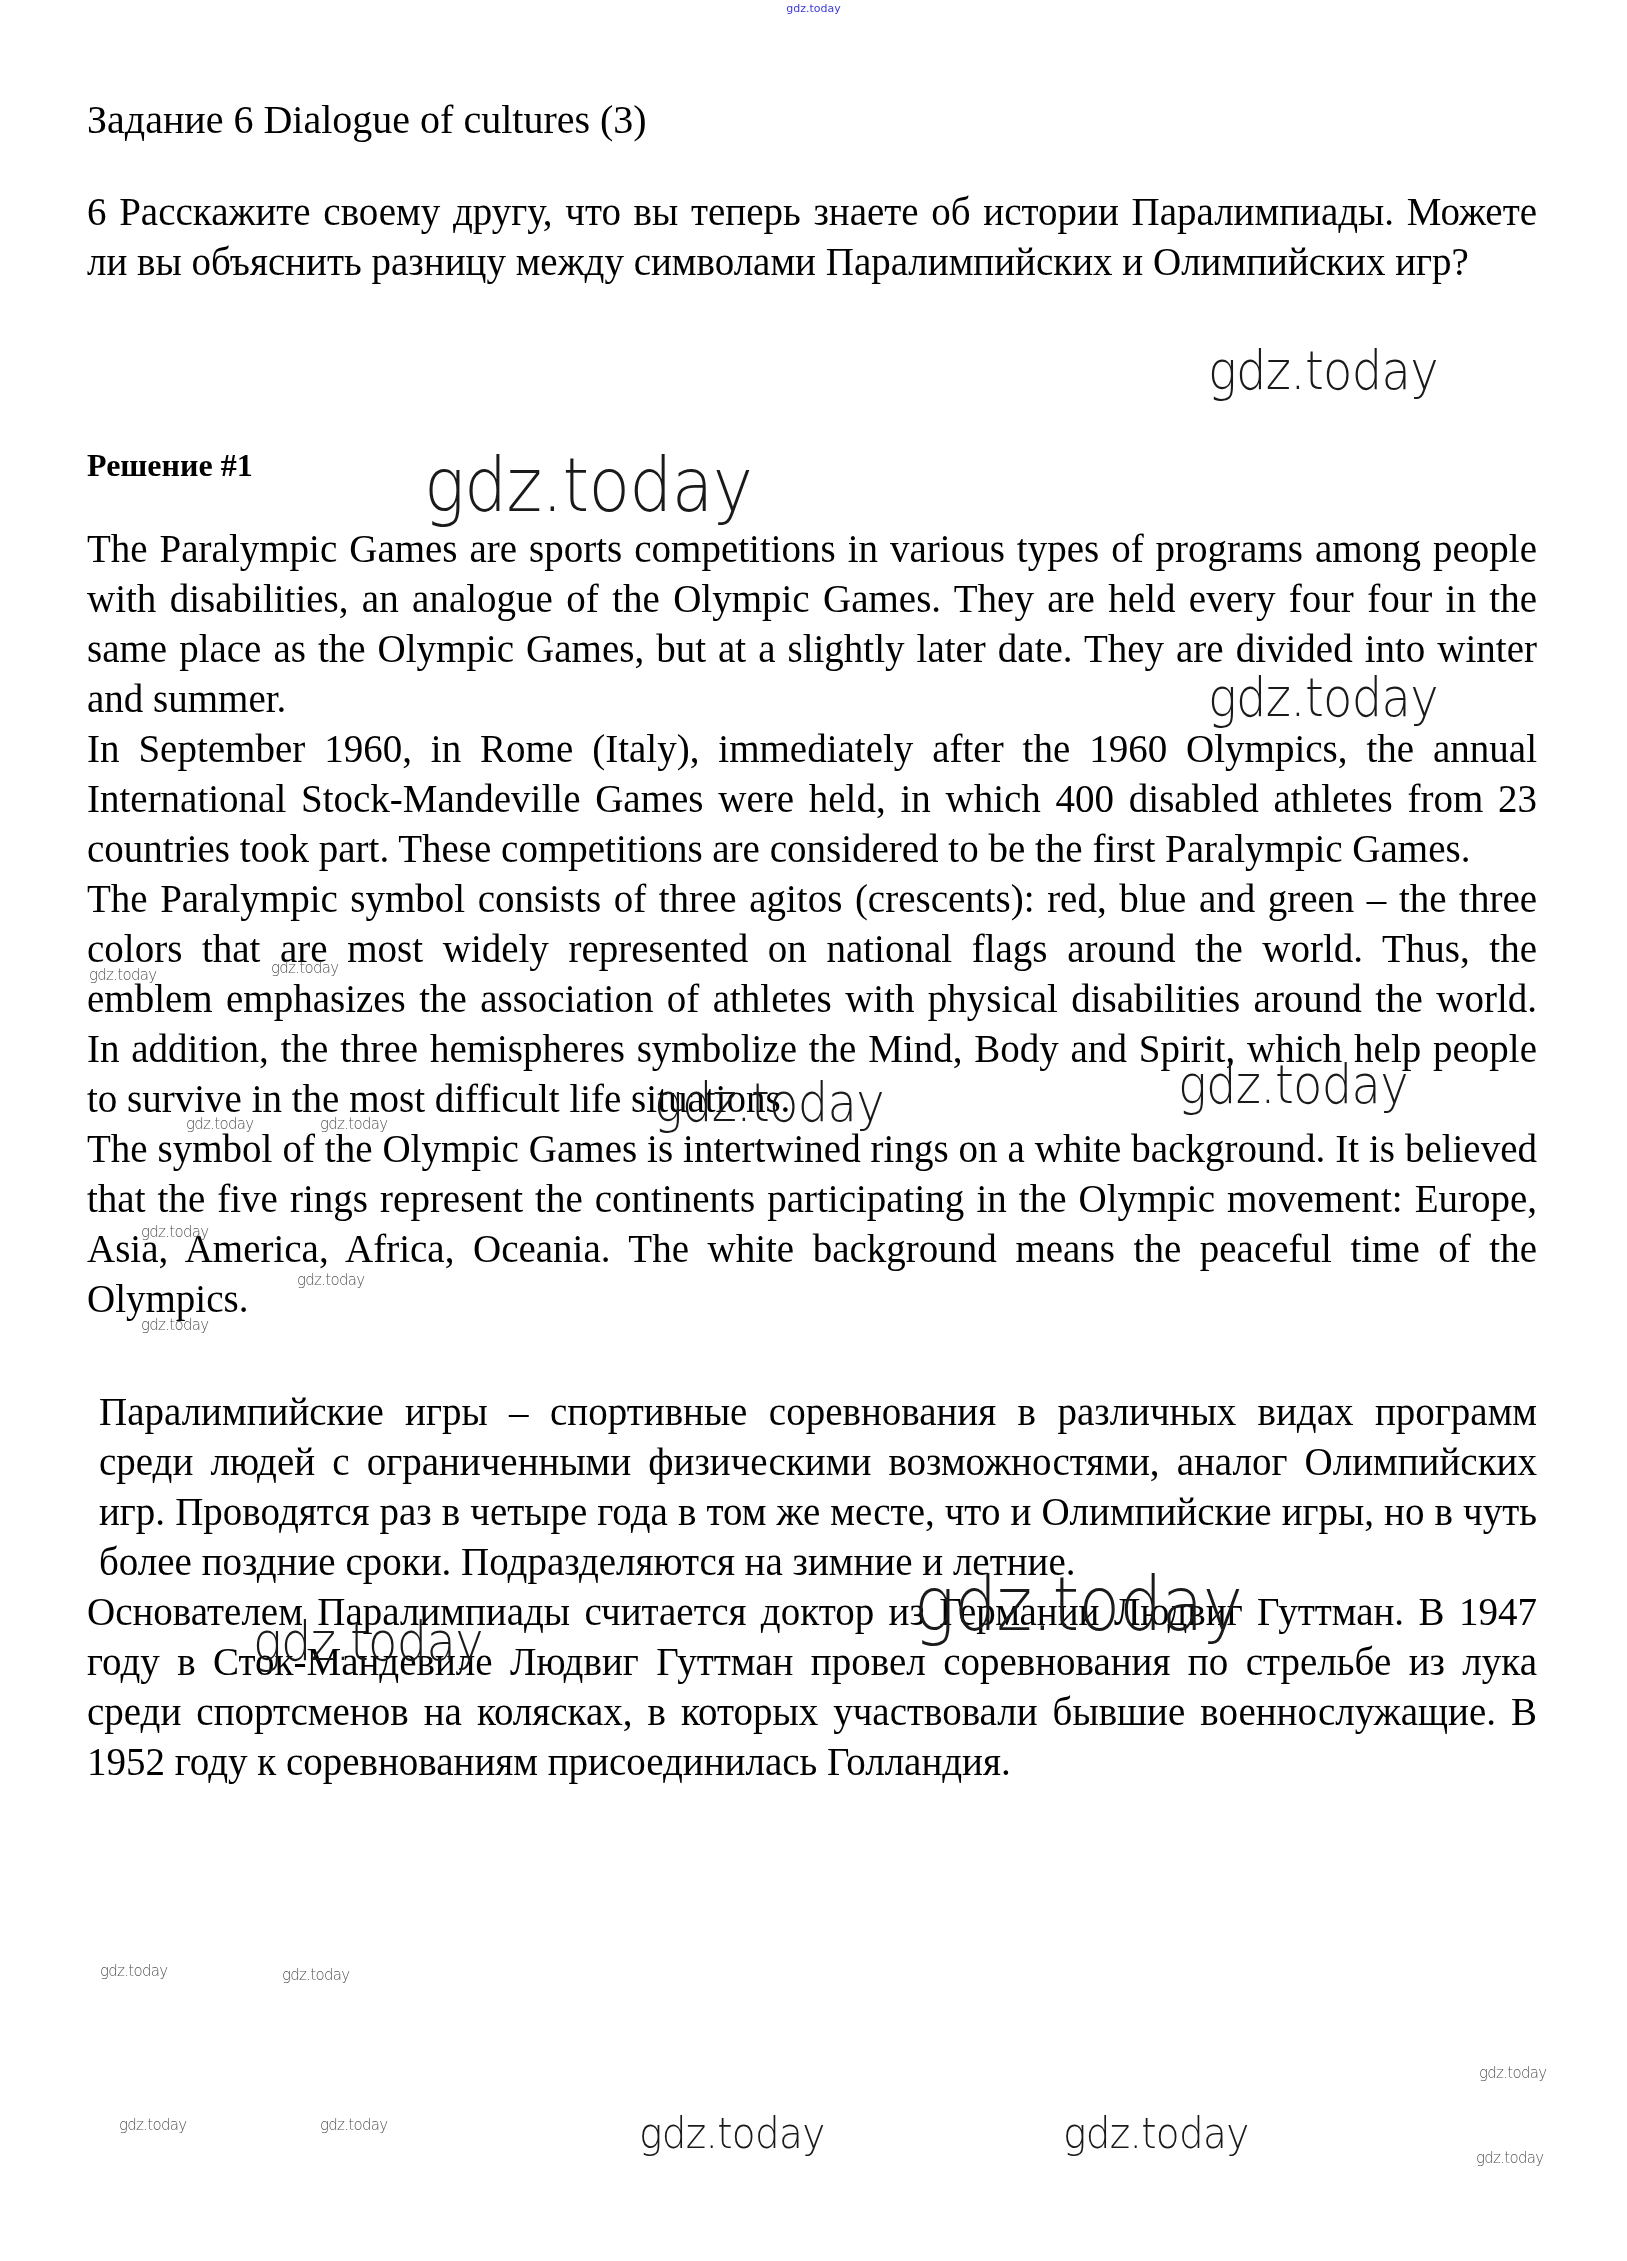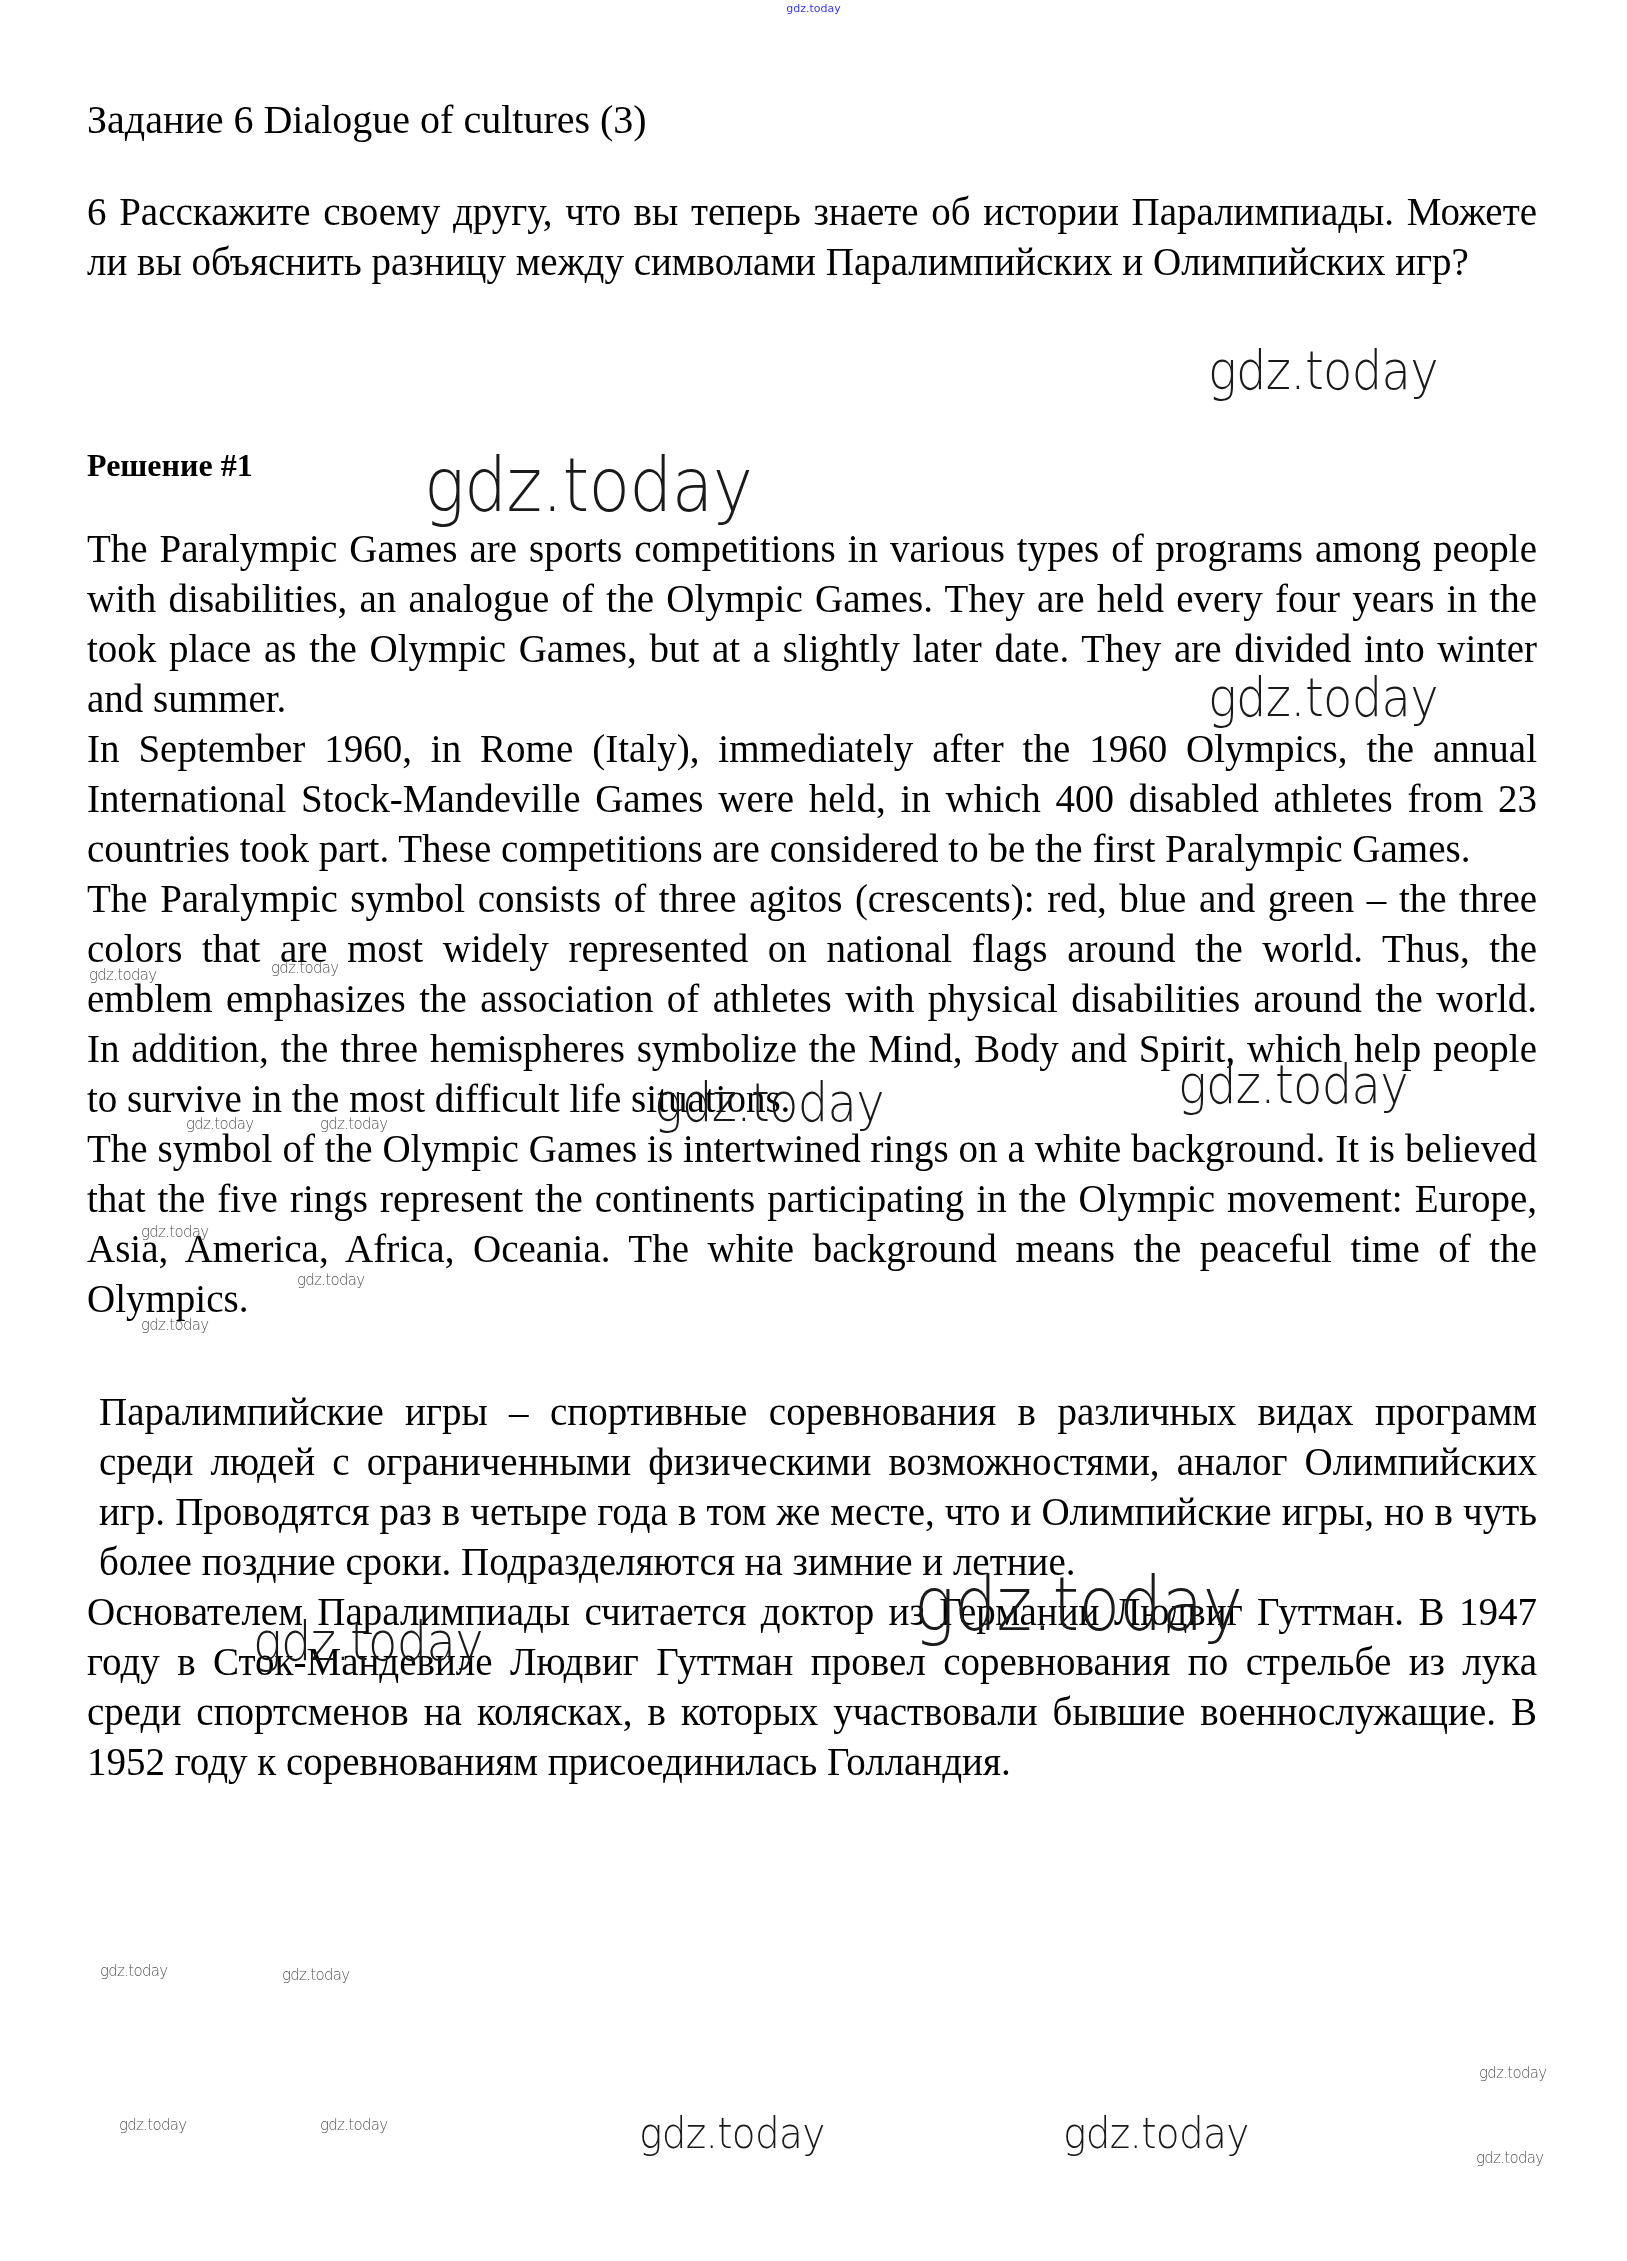--- a/index.html
+++ b/index.html
@@ -86,21 +86,21 @@
 <body>
 
 <div class="top-mark">gdz.today</div>
 
 <div class="page">
   <h1 class="title">Задание 6 Dialogue of cultures (3)</h1>
   <p class="task">6 Расскажите своему другу, что вы теперь знаете об истории Паралимпиады. Можете ли вы объяснить разницу между символами Паралимпийских и Олимпийских игр?</p>
   <h2 class="solution-heading">Решение #1</h2>
 
   <div class="answer">
-    <p>The Paralympic Games are sports competitions in various types of programs among people with disabilities, an analogue of the Olympic Games. They are held every four years in the took place as the Olympic Games, but at a slightly later date. They are divided into winter and summer.</p>
+    <p>The Paralympic Games are sports competitions in various types of programs among people with disabilities, an analogue of the Olympic Games. They are held every four four in the same place as the Olympic Games, but at a slightly later date. They are divided into winter and summer.</p>
     <p>In September 1960, in Rome (Italy), immediately after the 1960 Olympics, the annual International Stock-Mandeville Games were held, in which 400 disabled athletes from 23 countries took part. These competitions are considered to be the first Paralympic Games.</p>
     <p>The Paralympic symbol consists of three agitos (crescents): red, blue and green – the three colors that are most widely represented on national flags around the world. Thus, the emblem emphasizes the association of athletes with physical disabilities around the world. In addition, the three hemispheres symbolize the Mind, Body and Spirit, which help people to survive in the most difficult life situations.</p>
     <p>The symbol of the Olympic Games is intertwined rings on a white background. It is believed that the five rings represent the continents participating in the Olympic movement: Europe, Asia, America, Africa, Oceania. The white background means the peaceful time of the Olympics.</p>
     <p class="ru-first">Паралимпийские игры – спортивные соревнования в различных видах программ среди людей с ограниченными физическими возможностями, аналог Олимпийских игр. Проводятся раз в четыре года в том же месте, что и Олимпийские игры, но в чуть более поздние сроки. Подразделяются на зимние и летние.</p>
     <p>Основателем Паралимпиады считается доктор из Германии Людвиг Гуттман. В 1947 году в Сток-Мандевиле Людвиг Гуттман провел соревнования по стрельбе из лука среди спортсменов на колясках, в которых участвовали бывшие военнослужащие. В 1952 году к соревнованиям присоединилась Голландия.</p>
   </div>
 </div>
 
 <div class="wm mid" style="left:1208px; top:342px;">gdz.today</div>
 <div class="wm big" style="left:424px; top:446px;">gdz.today</div>

